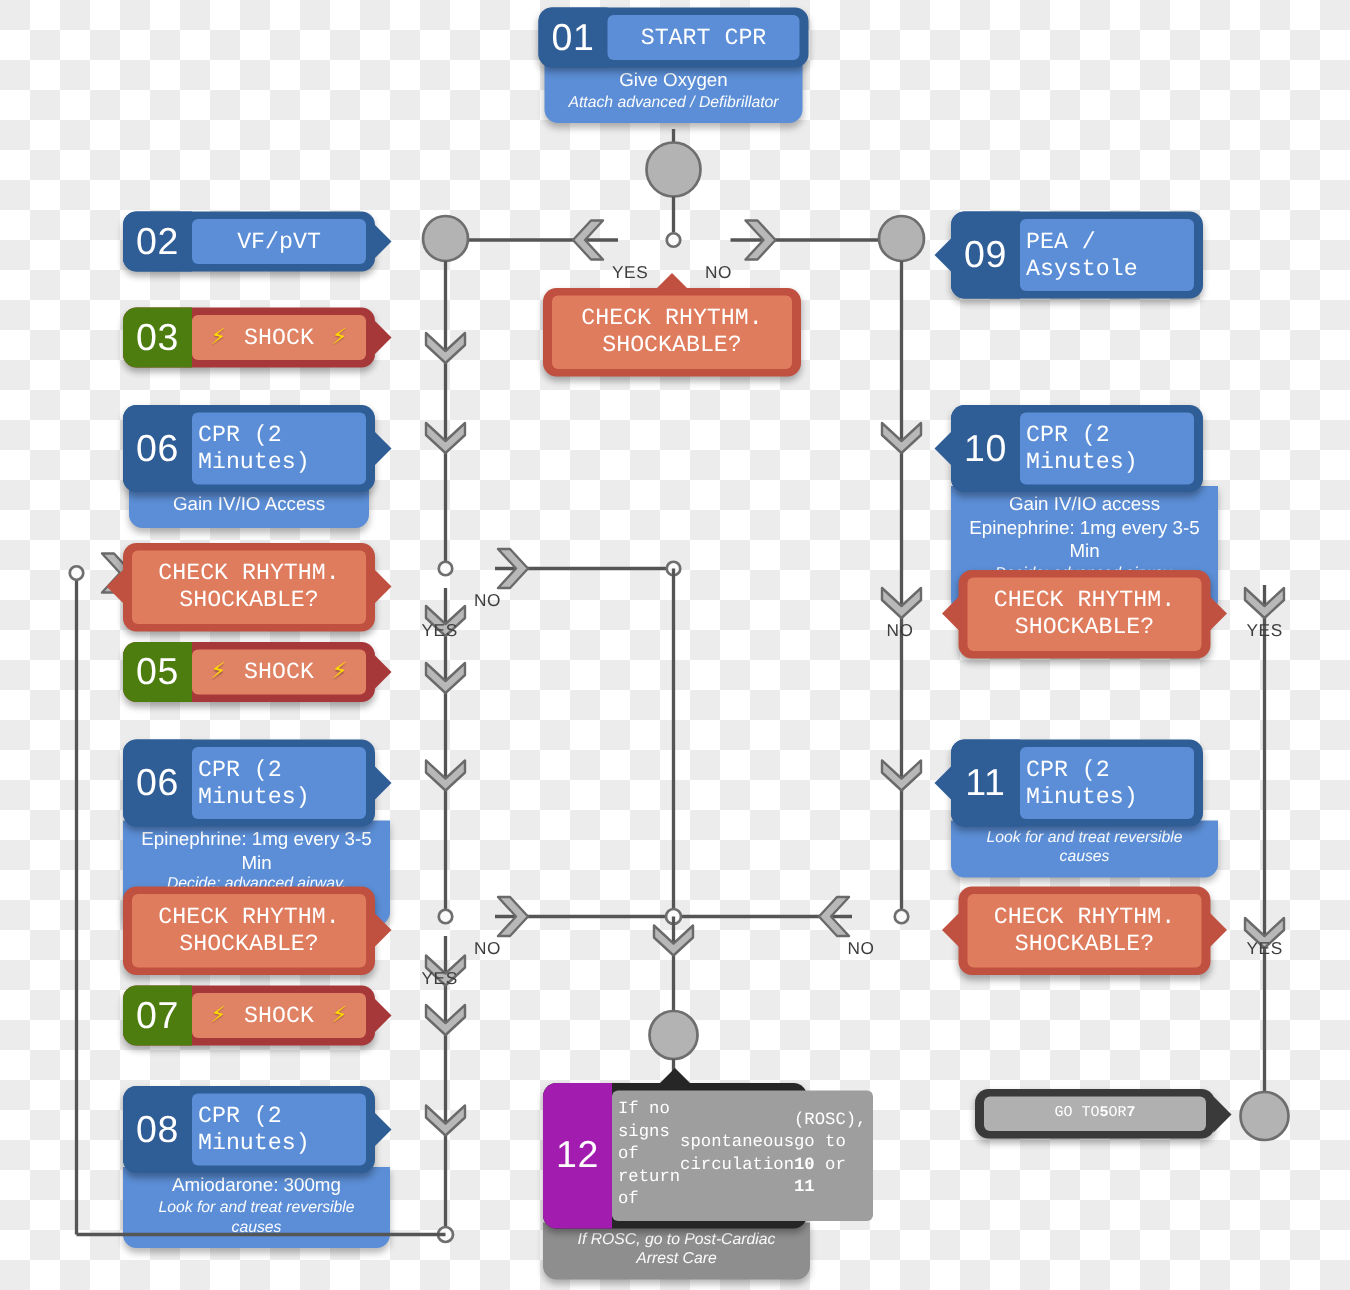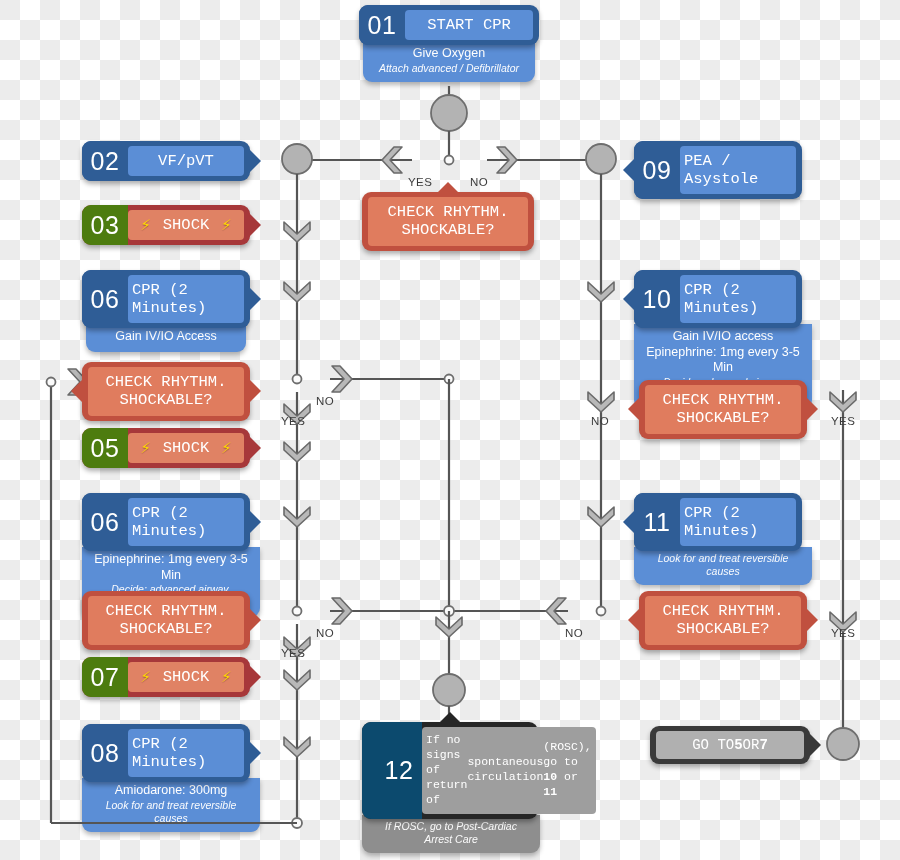--- a/index.html
+++ b/index.html
@@ -68,21 +68,21 @@
   .red{background:#a7383a;}
   .red .body{background:#e08264;}
   .red.notch-r::after{border-left:12px solid #a7383a;}
 
   .salmon{background:#c0503f;}
   .salmon .body{background:#e07c5e;}
   .salmon.notch-r::after{border-left:12px solid #c0503f;}
   .salmon.notch-l::before{border-right:12px solid #c0503f;}
   .salmon.notch-t::before{border-bottom:12px solid #c0503f;}
 
-  .dark .num{background:#0c4a6e;padding-left:14px;}
+  .dark .num{background:#a21caf;}
   .dark{background:#262626;}
   .dark .body{background:#9e9e9e;}
   .dark.notch-t::before{border-bottom:12px solid #262626;}
 
   .grey{background:#3a3a3a;}
   .grey .body{background:#b0b0b0;color:#fff;}
   .grey.notch-r::after{border-left:12px solid #3a3a3a;}
 
   
   .sub{
@@ -369,21 +369,21 @@
         </span>
       </div>
     </div>
     <div class="sub dark-sub" style="width:158px;">
       <div class="l2">If ROSC, go to Post-Cardiac Arrest Care</div>
     </div>
   </div>
 
   <div class="node" style="left:650px;top:726px;width:160px;">
     <div class="bar grey nonum notch-r">
-      <div class="body" style="font-size:14px;">
+      <div class="body" style="font-size:10px;">
         <span>GO TO </span>
           <b>5</b>
           <span> OR </span>
           <b>7</b>
       </div>
     </div>
   </div>
 
   <div class="wlabel" style="left:408px;top:153px;">YES</div>
   <div class="wlabel" style="left:470px;top:153px;">NO</div>

